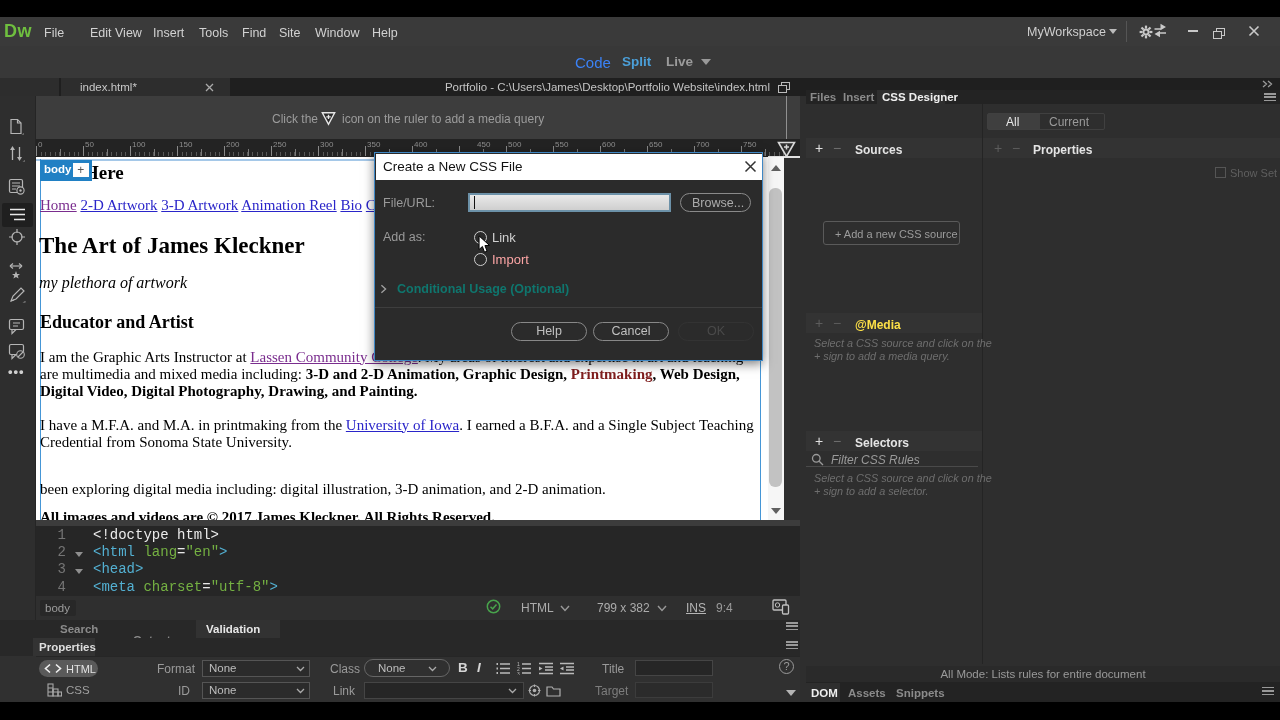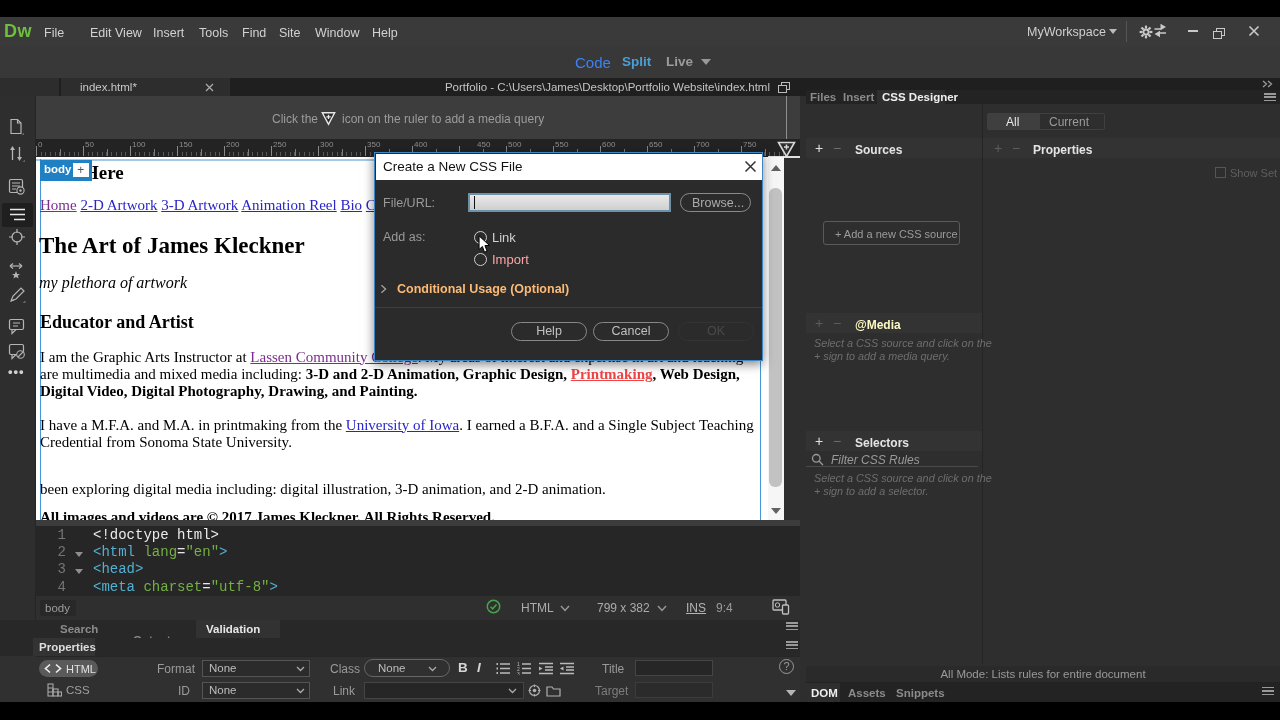--- a/index.html
+++ b/index.html
@@ -210,21 +210,21 @@
         <span style="color:#2a25c9;text-decoration:underline;">Contact</span>
       </div>
 
       <div style="position:absolute;left:3px;top:75.6px;font-size:23px;font-weight:bold;">The Art of James Kleckner</div>
 
       <div style="position:absolute;left:3px;top:117.4px;font-size:16px;font-style:italic;">my plethora of artwork</div>
 
       <div style="position:absolute;left:4px;top:155px;font-size:18px;font-weight:bold;">Educator and Artist</div>
 
       <div style="position:absolute;left:4px;top:192.5px;font-size:15px;line-height:15px;white-space:nowrap;">I am the Graphic Arts Instructor at <span style="color:#7a2d8e;text-decoration:underline;">Lassen Community College</span>. My areas of interest and expertise in art and teaching</div>
-      <div style="position:absolute;left:4px;top:209.5px;font-size:15px;line-height:15px;white-space:nowrap;">are multimedia and mixed media including: <b>3-D and 2-D Animation, Graphic Design, <span style="color:#ef4444;text-decoration:underline;">Printmaking</span>, Web Design,</b></div>
+      <div style="position:absolute;left:4px;top:209.5px;font-size:15px;line-height:15px;white-space:nowrap;">are multimedia and mixed media including: <b>3-D and 2-D Animation, Graphic Design, <span style="color:#7f1d1d;">Printmaking</span>, Web Design,</b></div>
       <div style="position:absolute;left:4px;top:260.5px;font-size:15px;line-height:15px;white-space:nowrap;">I have a M.F.A. and M.A. in printmaking from the <span style="color:#2a25c9;text-decoration:underline;">University of Iowa</span>. I earned a B.F.A. and a Single Subject Teaching</div>
 
       <div style="position:absolute;left:4px;top:226.5px;font-size:15px;line-height:15px;white-space:nowrap;"><b>Digital Video, Digital Photography, Drawing, and Painting.</b></div>
       <div style="position:absolute;left:4px;top:277.5px;font-size:15px;line-height:15px;white-space:nowrap;">Credential from Sonoma State University.</div>
 
       <div style="position:absolute;left:4px;top:324.5px;font-size:15px;line-height:15px;white-space:nowrap;">been exploring digital media including: digital illustration, 3-D animation, and 2-D animation.</div>
 
       <div style="position:absolute;left:4px;top:353px;font-size:15px;line-height:15px;font-weight:bold;white-space:nowrap;">All images and videos are © 2017 James Kleckner. All Rights Reserved.</div>
     </div>
 
@@ -387,21 +387,21 @@
     <div class="abs" style="left:815px;top:140px;font-size:14px;color:#e0e0e0;">+</div>
     <div class="abs" style="left:833px;top:140px;font-size:14px;color:#6f6f6f;">−</div>
     <div class="abs" style="left:855px;top:143px;font-size:12px;font-weight:bold;color:#e4e4e4;">Sources</div>
 
     <div class="abs" style="left:823px;top:221px;width:137px;height:24px;border:1px solid #5a5a5a;border-radius:3px;box-sizing:border-box;"></div>
     <div class="abs" style="left:835px;top:228px;font-size:11px;color:#9c9c9c;">+ Add a new CSS source</div>
 
     <div class="abs" style="left:806px;top:313px;width:176px;height:20px;background:#333333;"></div>
     <div class="abs" style="left:815px;top:315px;font-size:14px;color:#5c5c5c;">+</div>
     <div class="abs" style="left:833px;top:315px;font-size:14px;color:#5c5c5c;">−</div>
-    <div class="abs" style="left:855px;top:318px;font-size:12px;font-weight:bold;color:#fef9c3;">@Media</div>
+    <div class="abs" style="left:855px;top:318px;font-size:12px;font-weight:bold;color:#fde047;">@Media</div>
     <div class="abs" style="left:814px;top:337px;width:178px;font-size:10.8px;font-style:italic;color:#6e6e6e;line-height:12.5px;">Select a CSS source and click on the<br>+ sign to add a media query.</div>
 
     <div class="abs" style="left:806px;top:431px;width:176px;height:20px;background:#333333;"></div>
     <div class="abs" style="left:815px;top:433px;font-size:14px;color:#e0e0e0;">+</div>
     <div class="abs" style="left:833px;top:433px;font-size:14px;color:#6f6f6f;">−</div>
     <div class="abs" style="left:855px;top:436px;font-size:12px;font-weight:bold;color:#e4e4e4;">Selectors</div>
 
     <svg class="abs" style="left:811px;top:453px;" width="13" height="13" viewBox="0 0 13 13">
       <circle cx="5.3" cy="5.3" r="3.8" fill="none" stroke="#9a9a9a" stroke-width="1.3"></circle>
       <path d="M8.2 8.2 L12 12" stroke="#9a9a9a" stroke-width="1.3"></path>
@@ -447,21 +447,21 @@
     <div class="abs" style="left:492px;top:230px;font-size:13px;color:#d0d0d0;">Link</div>
     <div class="abs" style="left:474px;top:253px;width:13px;height:13px;border:1.5px solid #cfcfcf;border-radius:50%;box-sizing:border-box;"></div>
     <div class="abs" style="left:492px;top:252px;font-size:13px;color:#fca5a5;">Import</div>
 
     <svg class="abs" style="left:478px;top:235px;" width="13" height="19" viewBox="0 0 14 21">
       <path d="M1 1 L1 16 L4.7 12.7 L7 19 L9.8 17.8 L7.5 11.7 L12.5 11.5 Z" fill="#fff" stroke="#000" stroke-width="1.1"></path>
     </svg>
     <svg class="abs" style="left:380px;top:284px;" width="7" height="10" viewBox="0 0 8 12">
       <path d="M1.5 1.5 L6.5 6 L1.5 10.5" fill="none" stroke="#a0a0a0" stroke-width="1.6"></path>
     </svg>
-    <div class="abs" style="left:397px;top:282px;font-size:12.5px;font-weight:bold;color:#fdba74;">Conditional Usage (Optional)</div>
+    <div class="abs" style="left:397px;top:282px;font-size:12.5px;font-weight:bold;color:#0f766e;">Conditional Usage (Optional)</div>
     <div class="abs" style="left:375px;top:307px;width:387px;height:1px;background:#3e3e3e;"></div>
 
     <div class="abs" style="left:511px;top:322px;width:76px;height:19px;border:1.5px solid #888;border-radius:10px;box-sizing:border-box;text-align:center;font-size:12.5px;color:#c0c0c0;line-height:17px;">Help</div>
     <div class="abs" style="left:593px;top:322px;width:76px;height:19px;border:1.5px solid #888;border-radius:10px;box-sizing:border-box;text-align:center;font-size:12.5px;color:#c0c0c0;line-height:17px;">Cancel</div>
     <div class="abs" style="left:678px;top:322px;width:76px;height:19px;border:1.5px solid #333333;border-radius:10px;box-sizing:border-box;text-align:center;font-size:12.5px;color:#4a4a4a;line-height:17px;">OK</div>
   </div>
 
   <div class="abs" style="left:0;top:702px;width:1280px;height:18px;background:#000;"></div>
 </div>
 

